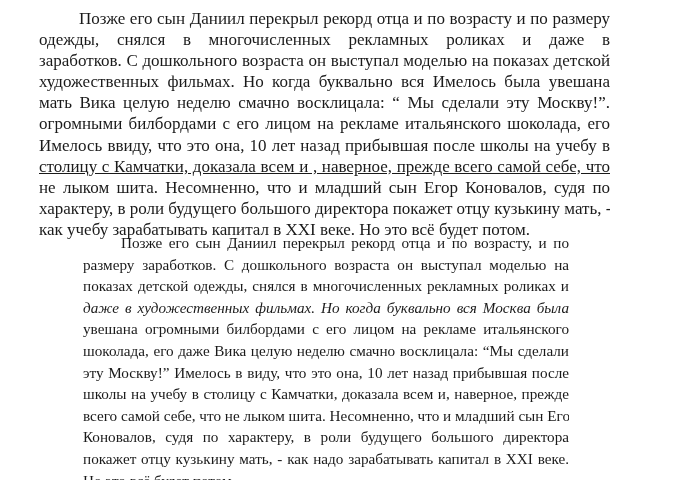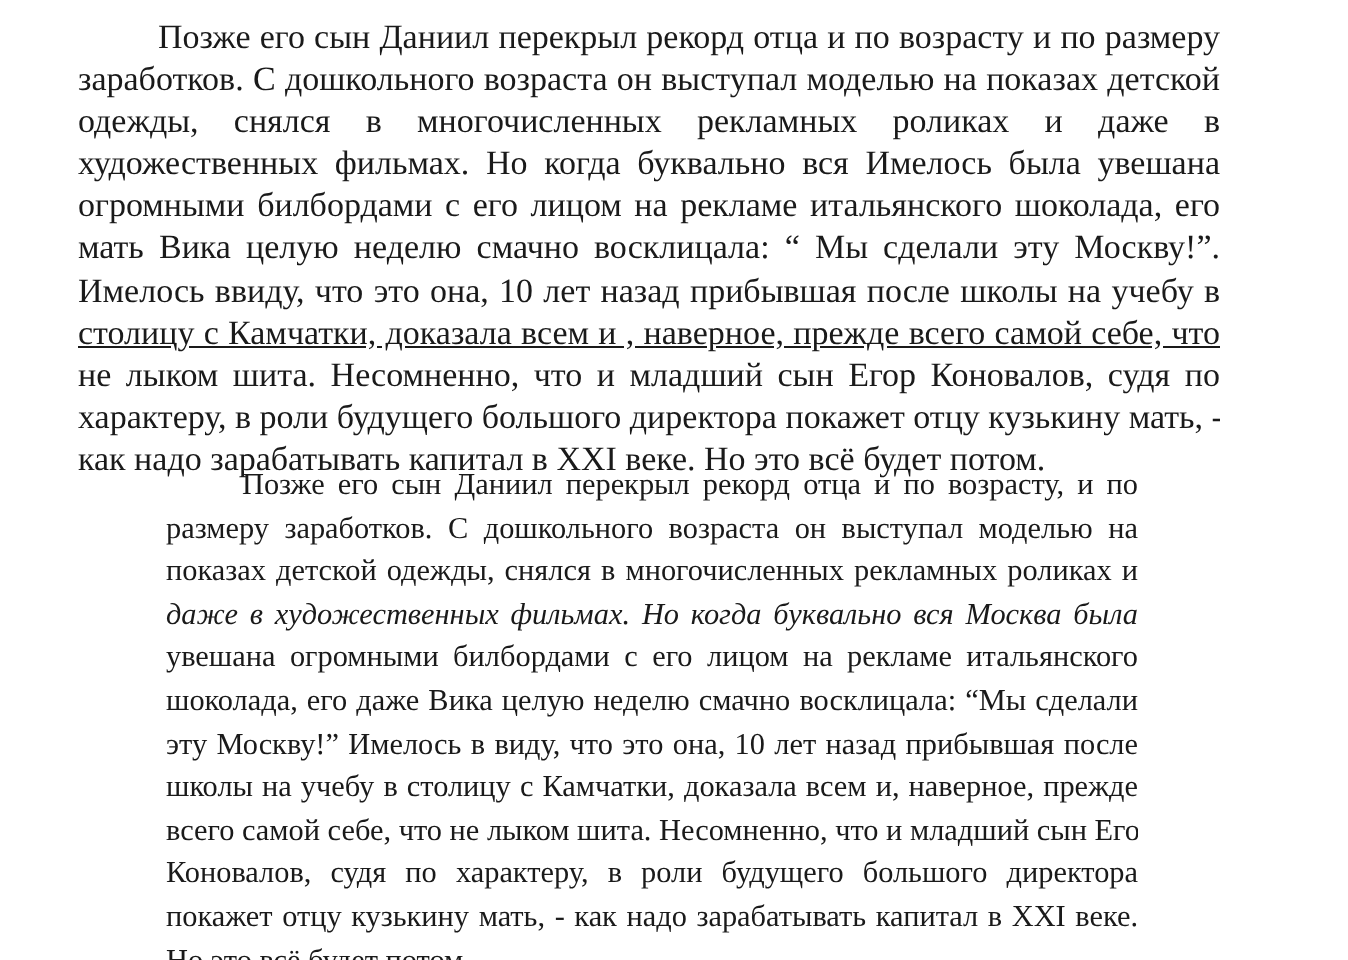--- a/index.html
+++ b/index.html
@@ -47,30 +47,30 @@
   }
   #para-2 .line.indent {
     padding-left: 38px;
   }
 </style>
 </head>
 <body>
 
 <div class="para" id="para-1">
   <span class="line indent" style="white-space: nowrap;">Позже его сын Даниил перекрыл рекорд отца и по возрасту и по размеру</span>
+  <span class="line" style="white-space: nowrap;">одежды, снялся в многочисленных рекламных роликах и даже в</span>
   <span class="line" style="white-space: nowrap;">заработков. С дошкольного возраста он выступал моделью на показах детской</span>
-  <span class="line" style="white-space: nowrap;">одежды, снялся в многочисленных рекламных роликах и даже в</span>
   <span class="line" style="white-space: nowrap;">художественных фильмах. Но когда буквально вся Имелось была увешана</span>
+  <span class="line" style="white-space: nowrap;">мать Вика целую неделю смачно восклицала: “ Мы сделали эту Москву!”.</span>
   <span class="line" style="white-space: nowrap;">огромными билбордами с его лицом на рекламе итальянского шоколада, его</span>
-  <span class="line" style="white-space: nowrap;">мать Вика целую неделю смачно восклицала: “ Мы сделали эту Москву!”.</span>
   <span class="line" style="white-space: nowrap;">Имелось ввиду, что это она, 10 лет назад прибывшая после школы на учебу в</span>
   <span class="line" style="white-space: nowrap; text-decoration: underline;">столицу с Камчатки, доказала всем и , наверное, прежде всего самой себе, что</span>
   <span class="line" style="white-space: nowrap;">не лыком шита. Несомненно, что и младший сын Егор Коновалов, судя по</span>
   <span class="line" style="white-space: nowrap;">характеру, в роли будущего большого директора покажет отцу кузькину мать, -</span>
-  <span class="line last">как надо зарабатывать капитал в XXI веке. Но это всё будет потом.</span>
+  <span class="line last">как учебу зарабатывать капитал в XXI веке. Но это всё будет потом.</span>
 </div>
 
 <div class="para" id="para-2">
   <span class="line indent" style="white-space: nowrap;">Позже его сын Даниил перекрыл рекорд отца и по возрасту, и по</span>
   <span class="line" style="white-space: nowrap;">размеру заработков. С дошкольного возраста он выступал моделью на</span>
   <span class="line" style="white-space: nowrap;">показах детской одежды, снялся в многочисленных рекламных роликах и</span>
   <span class="line" style="white-space: nowrap; font-style: italic;">даже в художественных фильмах. Но когда буквально вся Москва была</span>
   <span class="line" style="white-space: nowrap;">увешана огромными билбордами с его лицом на рекламе итальянского</span>
   <span class="line" style="white-space: nowrap;">шоколада, его даже Вика целую неделю смачно восклицала: “Мы сделали</span>
   <span class="line" style="white-space: nowrap;">эту Москву!” Имелось в виду, что это она, 10 лет назад прибывшая после</span>

